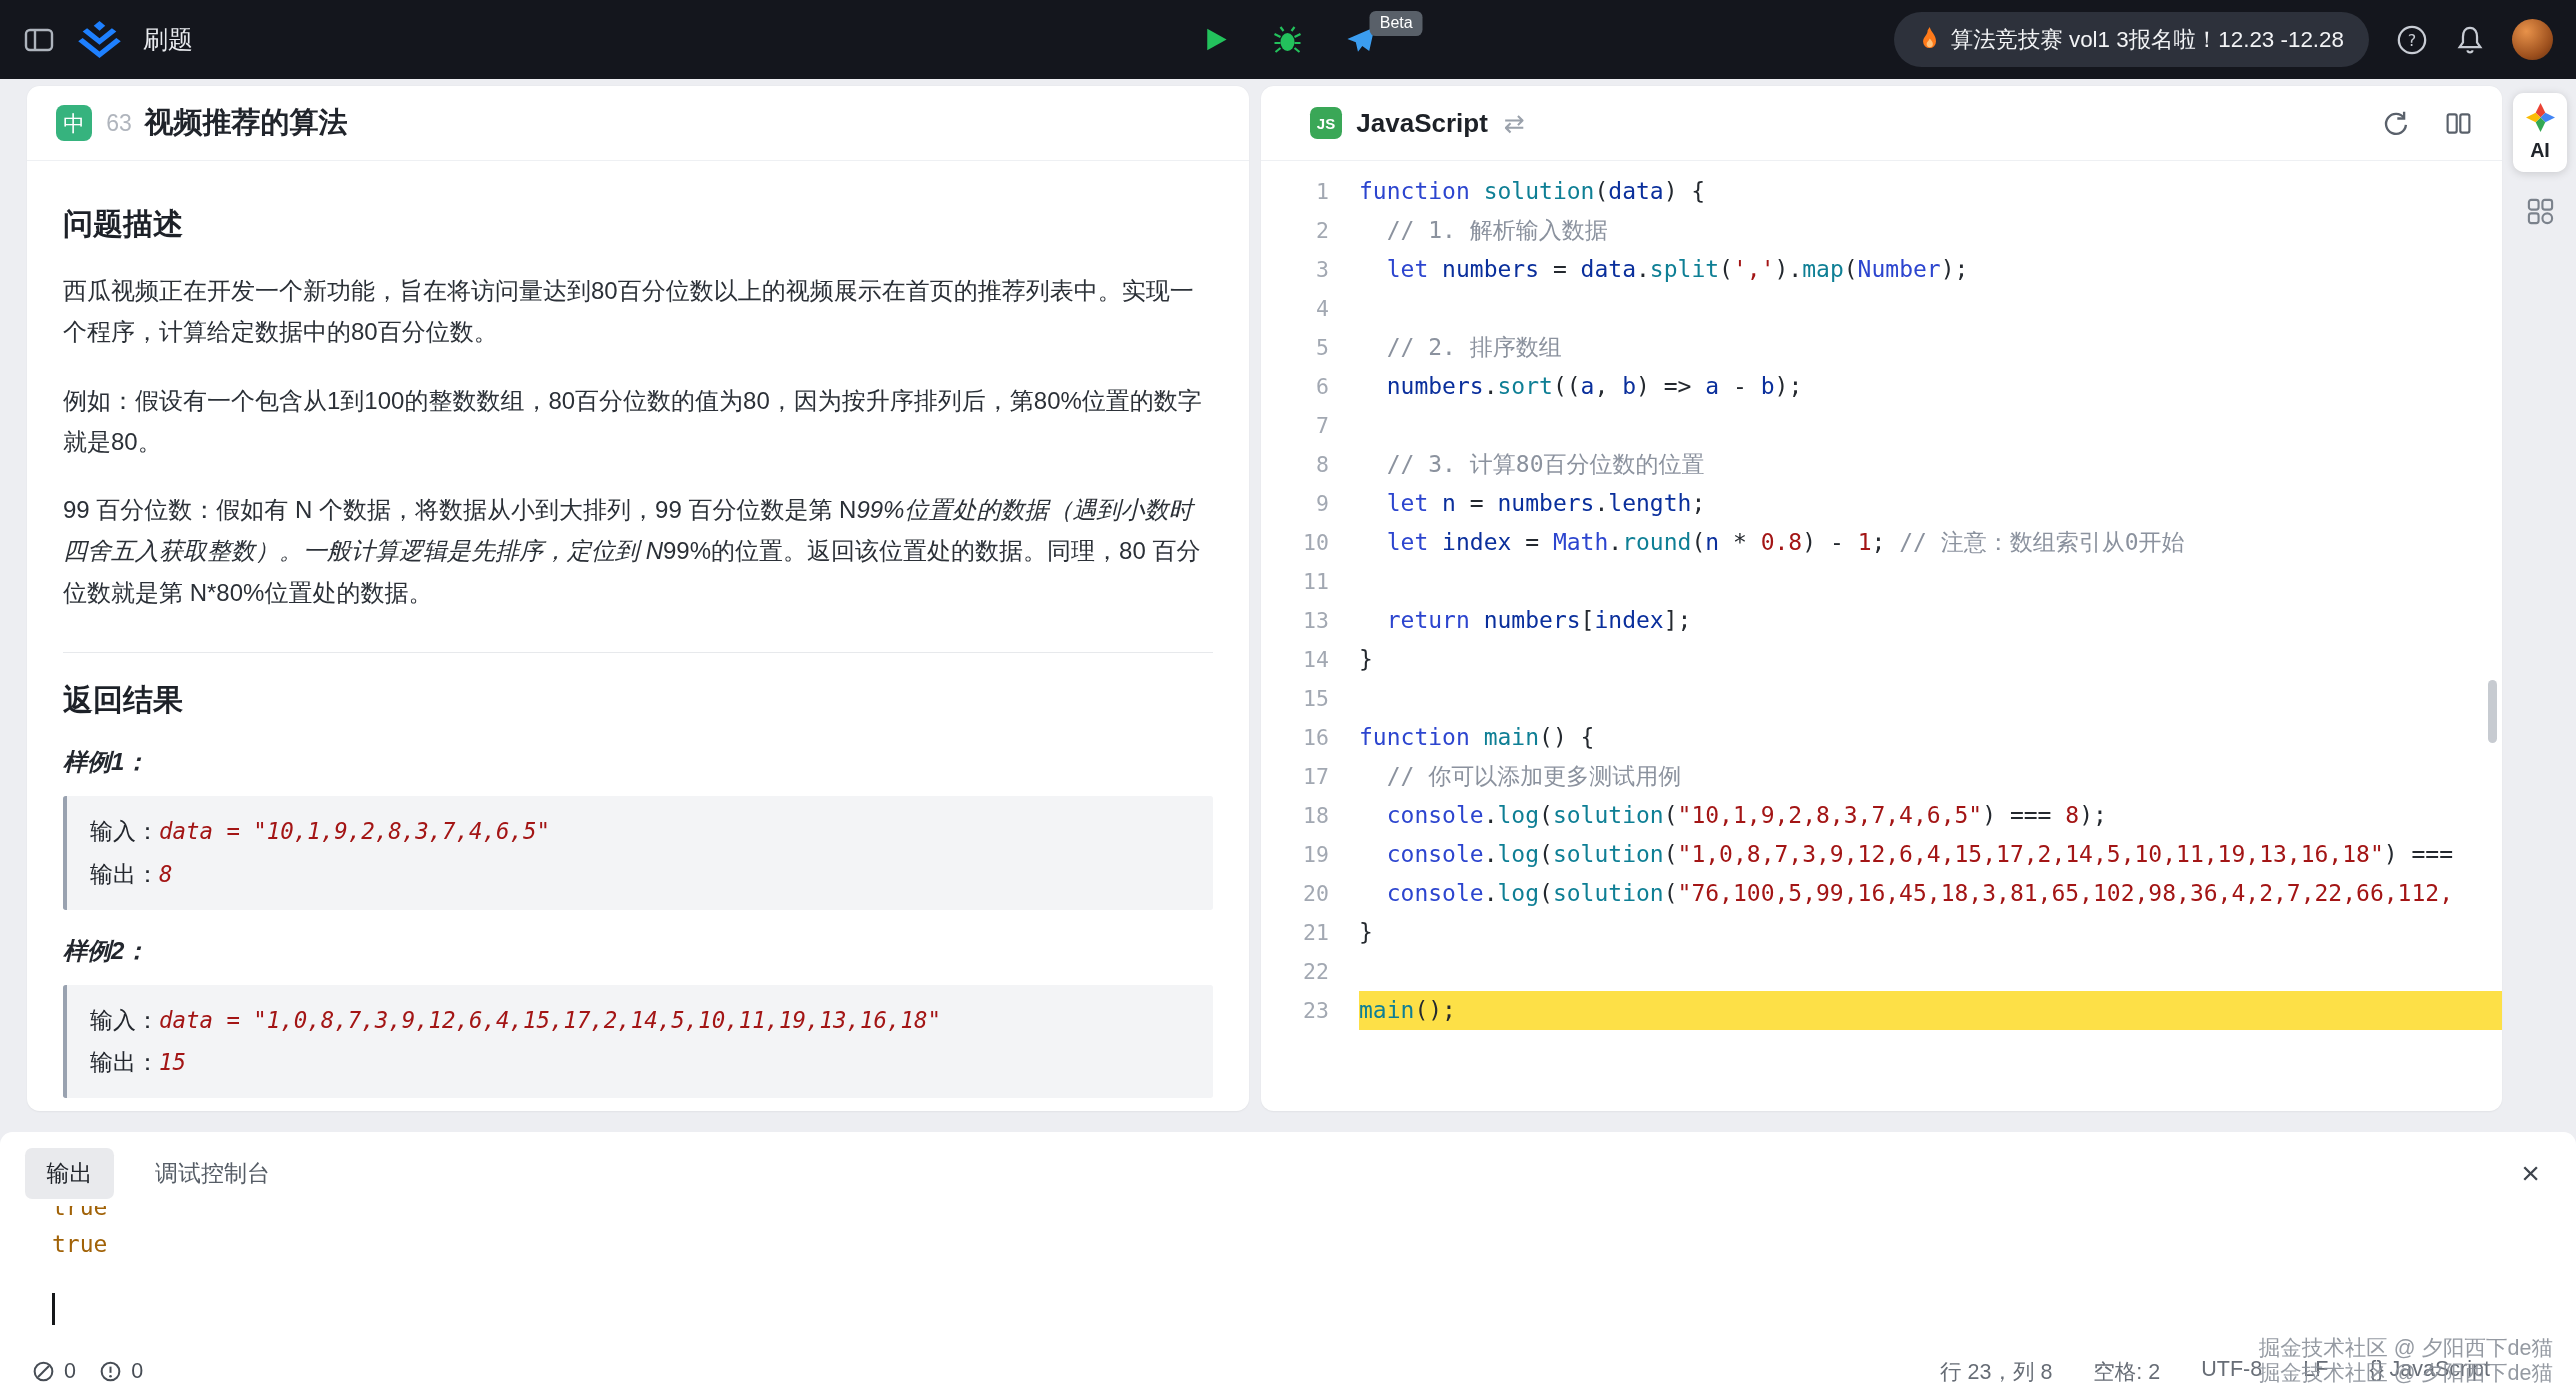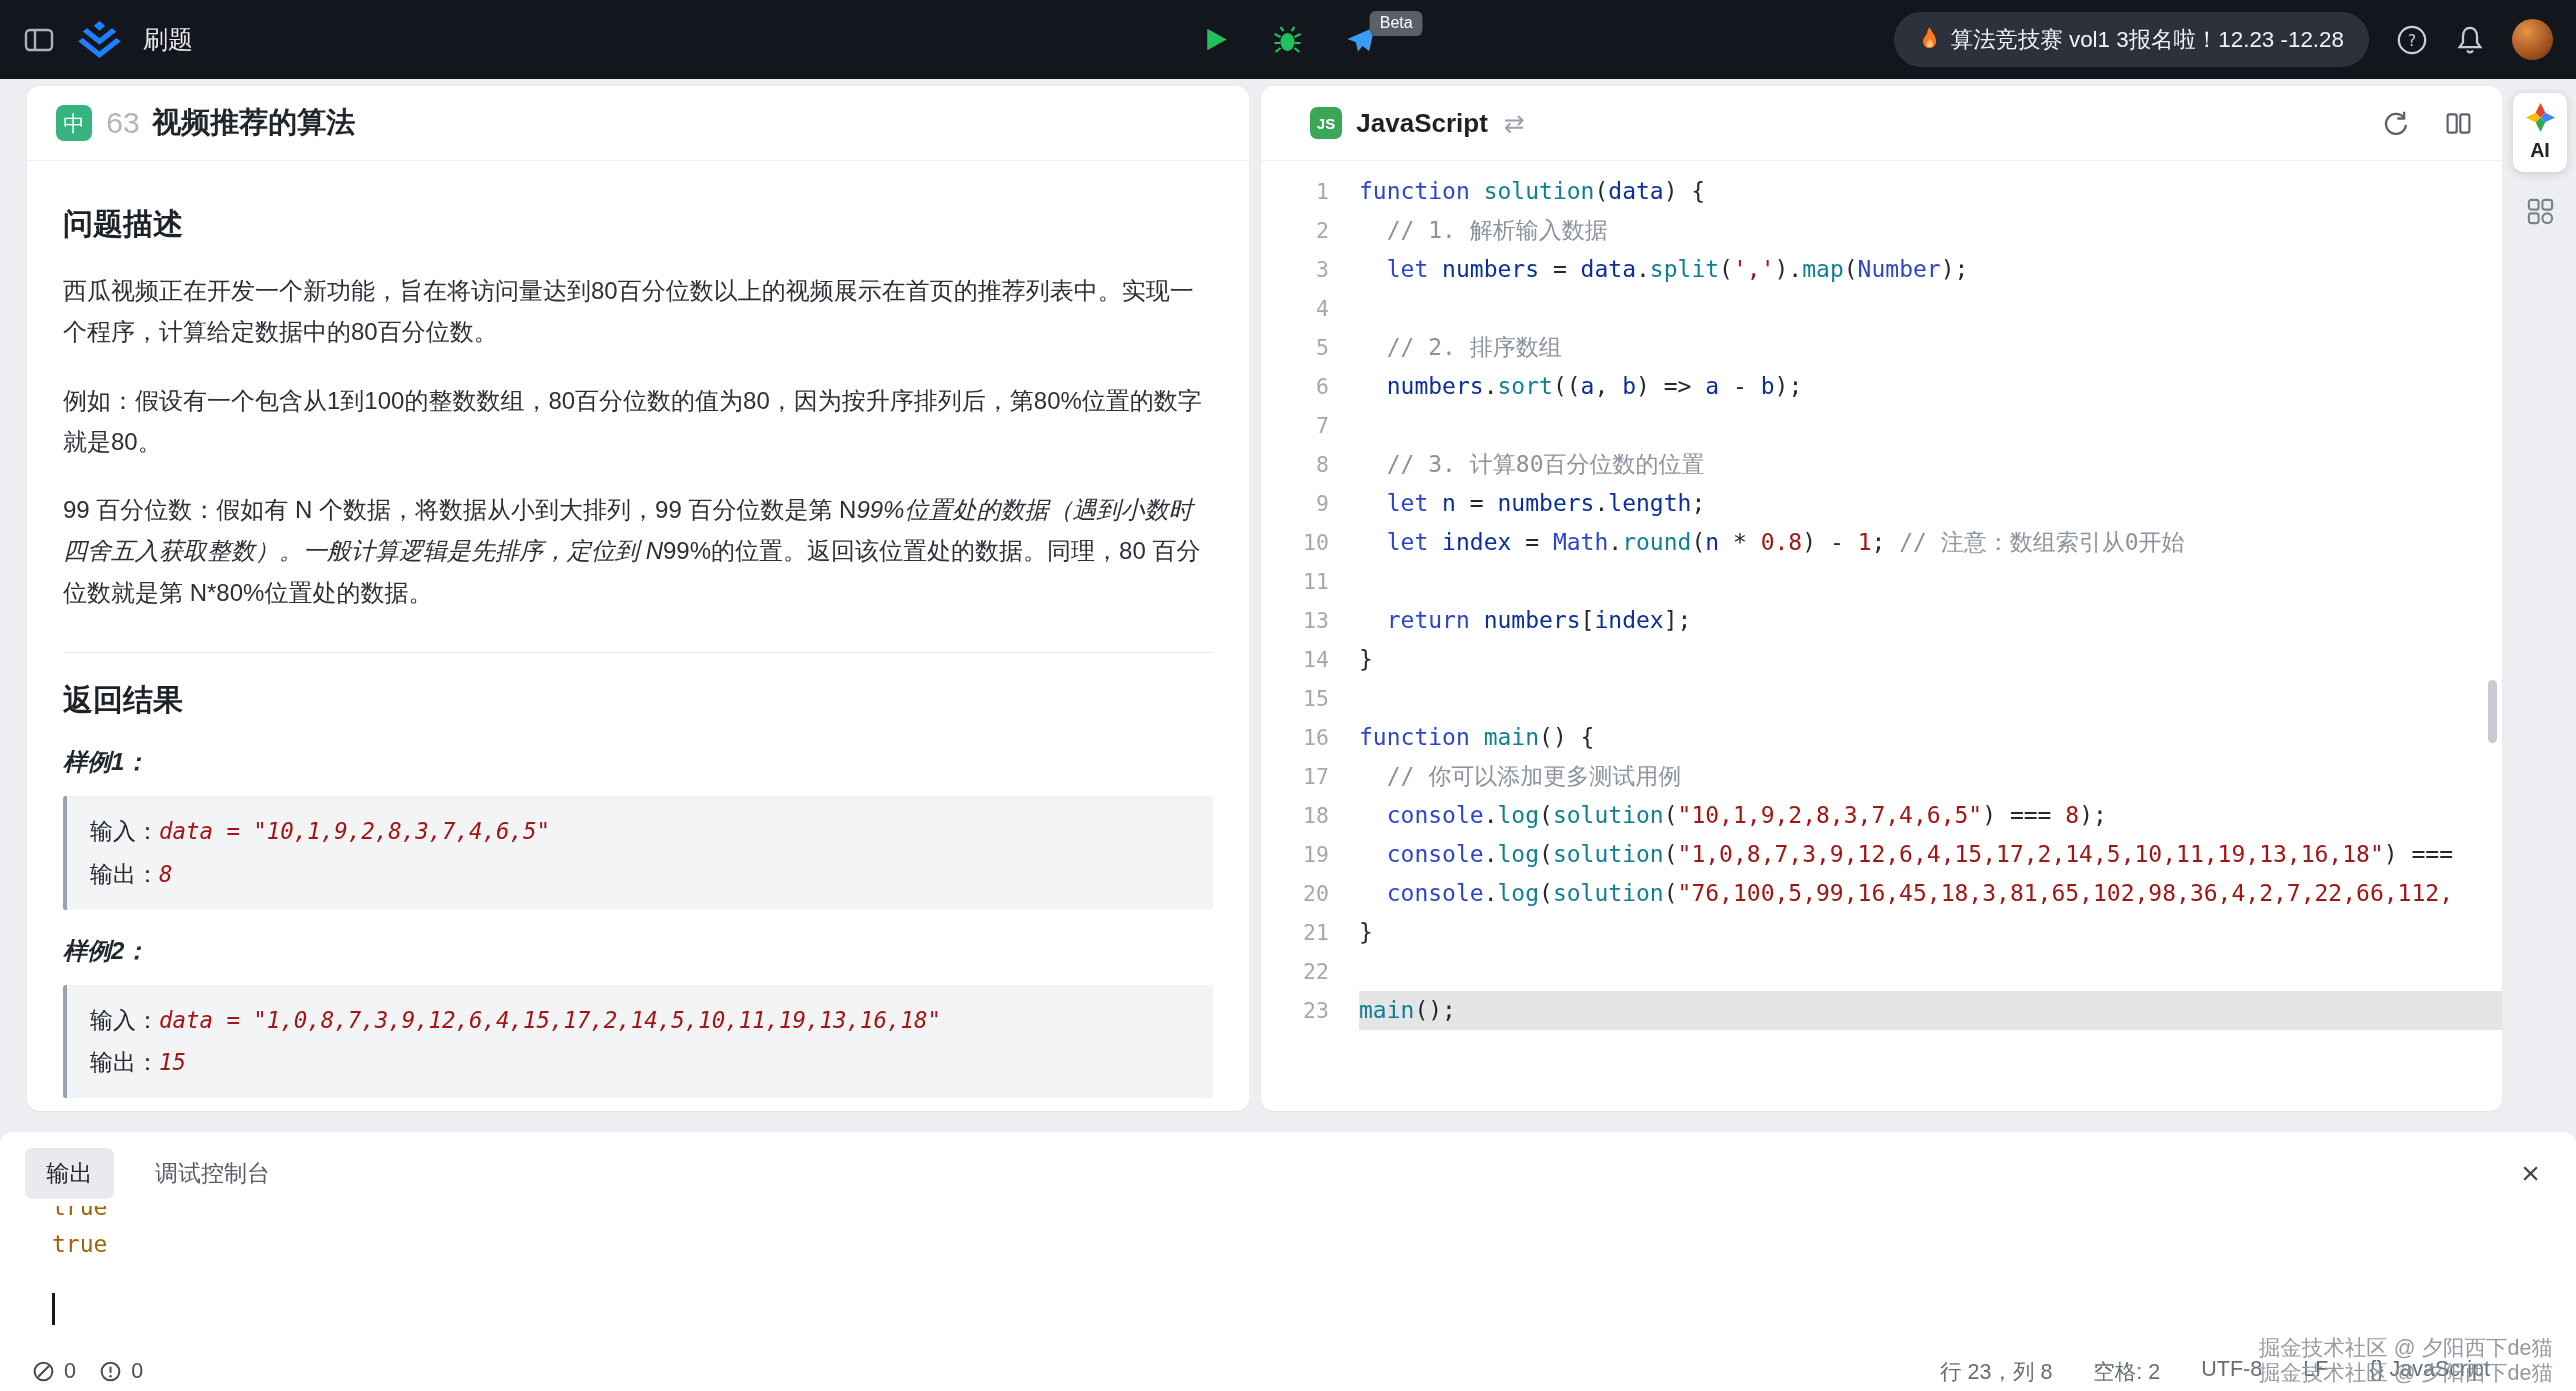--- a/index.html
+++ b/index.html
@@ -20,21 +20,21 @@
   .plane-wrap{position:relative;}
   .beta{position:absolute;top:-14.3px;right:-47px;background:#596069;color:#fff;font-size:16px;line-height:1;padding:4.5px 9.8px;border-radius:6.3px;}
   .tb-right{margin-left:auto;display:flex;align-items:center;gap:27px;}
   .promo{background:#2d313b;border:none;border-radius:894px;padding:11.6px 25px;color:#f2f3f5;font-size:22.4px;display:flex;align-items:center;gap:10.7px;cursor:pointer;}
   .avatar{width:41px;height:41px;border-radius:50%;background:radial-gradient(circle at 35% 30%, #e8924a, #9c4f1d 65%, #5f2d10);cursor:pointer;}
 
   
   .problem-panel{position:absolute;left:27px;top:86px;width:1222px;height:1025px;background:#fff;border-radius:12.5px;overflow:hidden;box-shadow:0 0.9px 1.8px rgba(0,0,0,.05);}
   .panel-header{height:75px;display:flex;align-items:center;padding:0 29px;border-bottom:1.8px solid #eef0f3;}
   .diff-badge{width:36px;height:36px;border-radius:8px;background:#36b37e;color:#fff;font-size:21.5px;display:flex;align-items:center;justify-content:center;flex:0 0 auto;}
-  .prob-num{color:#b0b5bd;font-size:30px;margin:0 5.4px 0 14.3px;}
+  .prob-num{color:#b0b5bd;font-size:23px;margin:0 5.4px 0 14.3px;}
   .prob-title{font-size:29px;font-weight:700;color:#20242b;margin-left:7.2px;}
   .problem-body{padding:16px 36px 0 36px;}
   h2.section{font-size:30px;font-weight:700;color:#1d2128;margin:27px 0 25px;}
   .para{font-size:24px;line-height:1.72;color:#2b3037;margin:0 0 27px;}
   .para .ital{font-style:italic;}
   .divider{border:none;border-top:1.8px solid #e7e9ec;margin:39px 0 7.2px;}
   .sample-label{font-style:italic;font-weight:700;font-size:24px;color:#23272e;margin:25px 0 18px;}
   .sample-block{background:#f3f4f6;border-left:4.5px solid #99a2b0;padding:14.3px 23px;border-radius:2.7px;}
   .sample-row{font-size:23px;line-height:1.85;color:#23272e;}
   .sample-val{font-family:"DejaVu Sans Mono", monospace;font-style:italic;color:#a31515;font-size:22.4px;}
@@ -42,21 +42,21 @@
   
   .editor-panel{position:absolute;left:1261px;top:86px;width:1241px;height:1025px;background:#fff;border-radius:12.5px;overflow:hidden;box-shadow:0 0.9px 1.8px rgba(0,0,0,.05);}
   .lang-icon{width:32px;height:32px;border-radius:7.2px;background:#3aa757;color:#fff;display:flex;align-items:center;justify-content:center;font-size:15px;font-weight:700;margin-left:20px;}
   .lang-name{font-size:26px;font-weight:700;color:#1d2127;margin-left:14.3px;}
   .swap{color:#9aa1ab;font-size:25px;margin-left:16px;background:none;border:none;cursor:pointer;}
   .header-actions{margin-left:auto;display:flex;gap:34px;align-items:center;}
   .code-area{position:relative;padding-top:10.7px;font-family:"DejaVu Sans Mono", monospace;font-size:23px;line-height:39px;}
   .code-row{display:flex;height:39px;white-space:pre;overflow:hidden;}
   .gutter{flex:0 0 98px;text-align:right;padding-right:30px;color:#a2a8b2;font-size:21.5px;}
   .code-text{flex:1;overflow:hidden;}
-  .code-row.active .code-text{background:#e5e5e5;}
+  .code-row.active .code-text{background:#fde047;}
   .tok-kw{color:#2c45cf;} .tok-fn{color:#0e7f95;} .tok-vr{color:#0a2f9c;}
   .tok-cl{color:#2c45cf;} .tok-st{color:#a31515;} .tok-nm{color:#a31515;}
   .tok-cm{color:#8b929e;text-align:center;} .tok-op{color:#24292f;} .tok-pl{color:#24292f;}
   .code-vthumb{position:absolute;right:5.4px;top:519px;width:9px;height:63px;background:#c7cbd1;border-radius:4.5px;cursor:grab;}
 
   
   .rail{position:absolute;right:0;top:93px;width:72px;display:flex;flex-direction:column;align-items:center;gap:25px;}
   .ai-card{width:54px;height:79px;background:#fff;border-radius:10.7px;box-shadow:0 1.8px 9px rgba(0,0,0,.14);display:flex;flex-direction:column;align-items:center;justify-content:center;gap:6.3px;border:none;cursor:pointer;}
   .ai-label{font-size:19.7px;font-weight:700;color:#20242b;}
   .rail-icon-btn{background:none;border:none;cursor:pointer;}

